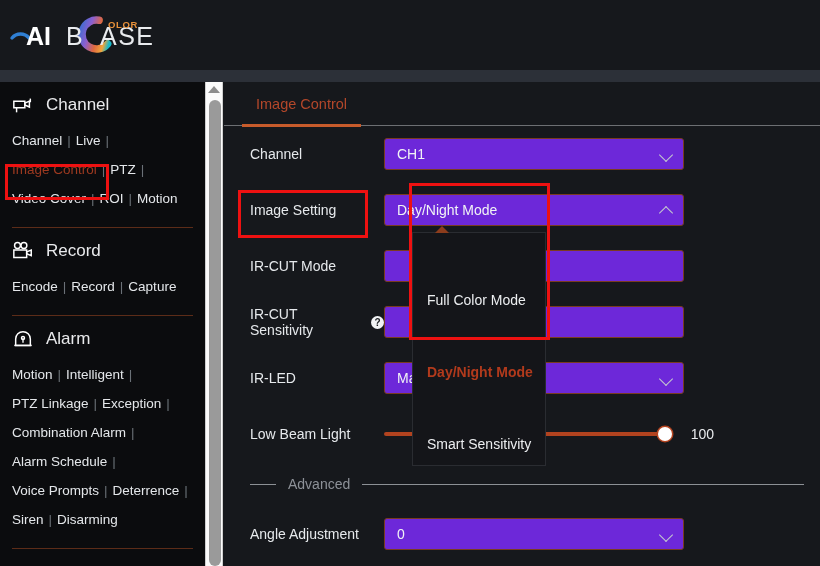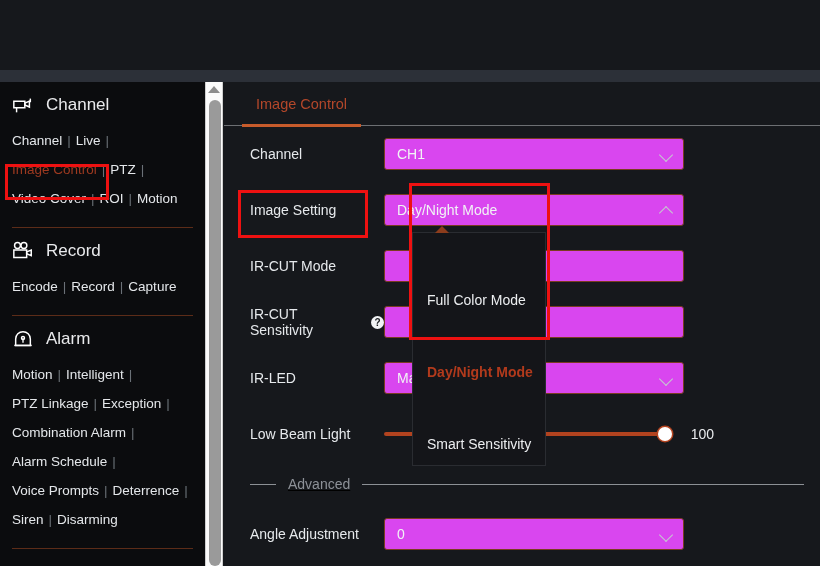--- a/index.html
+++ b/index.html
@@ -148,21 +148,21 @@
     color: #1a1c20;
     font-size: 10px; font-weight: bold;
     line-height: 13px; text-align: center;
     font-family: "Liberation Sans", sans-serif;
   }
   .select {
     position: relative;
     width: 300px; height: 32px;
     border: 1px solid #7a3b21;
     border-radius: 3px;
-    background: #d946ef;
+    background: #6d28d9;
     color: #f1f3f5;
     font-size: 14px;
     line-height: 30px;
     padding-left: 12px;
     cursor: pointer;
   }
   .select .chev {
     position: absolute; right: 12px; top: 11px;
     width: 10px; height: 10px;
     border-right: 1.6px solid #c5c9ce;
@@ -222,31 +222,54 @@
     color: #e9ebee; font-size: 14px;
     margin-left: 26px;
   }
 
   
   .adv-row {
     display: flex; align-items: center;
     height: 44px;
     padding-left: 26px;
     gap: 12px;
-    text-decoration: underline;
   }
   .adv-dash { width: 26px; height: 1px; background: #8c9095; }
   .adv-label { color: #8d9198; font-size: 14px; }
   .adv-line { flex: 1; height: 1px; background: #8c9095; margin-right: 16px; }
 </style>
 </head>
 <body>
 
 <div id="app">
 
+  <div class="topbar">
+    <div class="logo-wrap">
+      <svg class="logo-svg" width="200" height="44" viewBox="0 0 200 44">
+        <defs>
+          <linearGradient id="cg" x1="0%" y1="0%" x2="100%" y2="100%">
+            <stop offset="0%" stop-color="#2f6fd0"></stop>
+            <stop offset="35%" stop-color="#8b5fd0"></stop>
+            <stop offset="62%" stop-color="#e0693f"></stop>
+            <stop offset="85%" stop-color="#f0a53c"></stop>
+            <stop offset="100%" stop-color="#16b8c8"></stop>
+          </linearGradient>
+        </defs>
+
+        <path d="M4 24 a11 11 0 0 1 17 0" fill="none" stroke="#2f7fd4" stroke-width="3.4" stroke-linecap="round"></path>
+
+        <path d="M96 10 a14.5 14.5 0 1 0 0 25" fill="none" stroke="url(#cg)" stroke-width="7.5" stroke-linecap="round" transform="rotate(-20 83 22)"></path>
+
+        <text x="18" y="31" font-family="Liberation Sans, sans-serif" font-size="25" font-weight="bold" fill="#ffffff">AI</text>
+        <text x="58" y="31" font-family="Liberation Sans, sans-serif" font-size="25" fill="#e9ebee" letter-spacing="1.5">B</text>
+        <text x="92" y="31" font-family="Liberation Sans, sans-serif" font-size="25" fill="#e9ebee" letter-spacing="1.5">ASE</text>
+        <text x="100" y="14" font-family="Liberation Sans, sans-serif" font-size="9.5" font-weight="bold" fill="#e8913a" letter-spacing="0.6">OLOR</text>
+      </svg>
+    </div>
+  </div>
   <div class="topband"></div>
 
   <div class="sidebar">
 
     <div class="side-section">
       <div class="side-head">
         <svg class="ico" viewBox="0 0 24 24">
           <path d="M2 8h12v7H2z" fill="none" stroke="#ffffff" stroke-width="1.6"></path>
           <path d="M14 10l5-2.2v6.4L14 12z" fill="none" stroke="#ffffff" stroke-width="1.6"></path>
           <path d="M5 15v5" stroke="#ffffff" stroke-width="1.6"></path>

